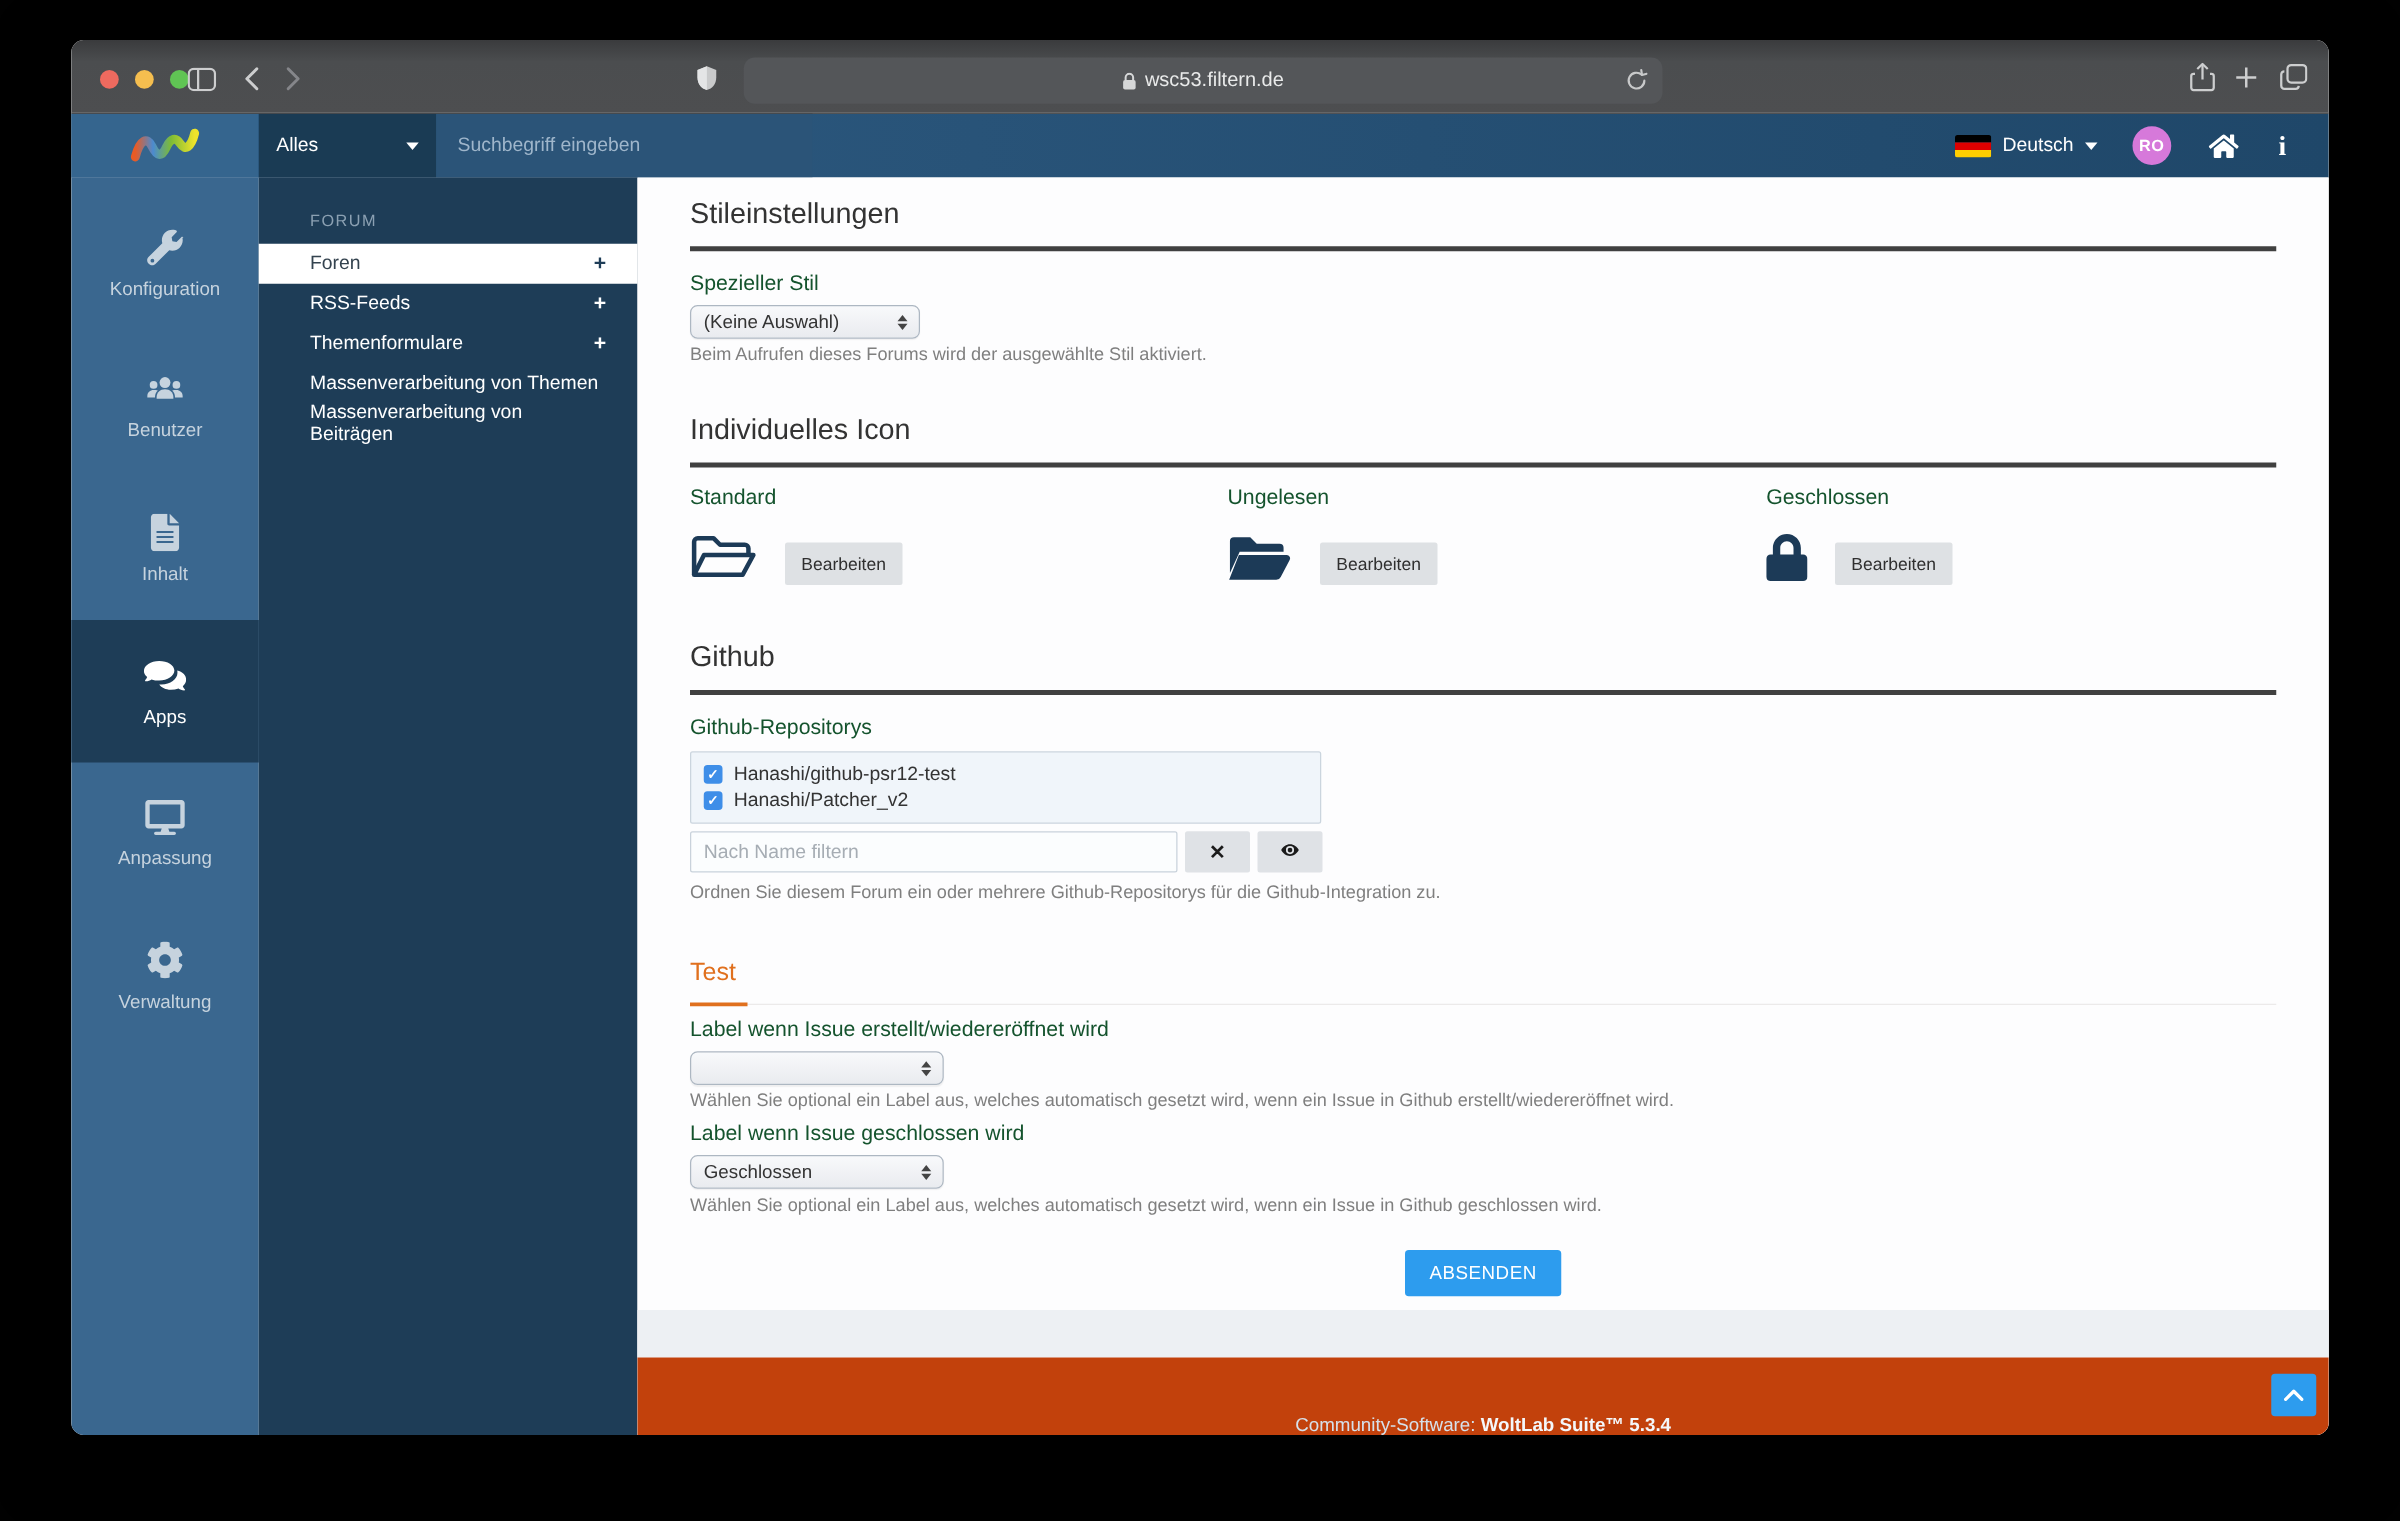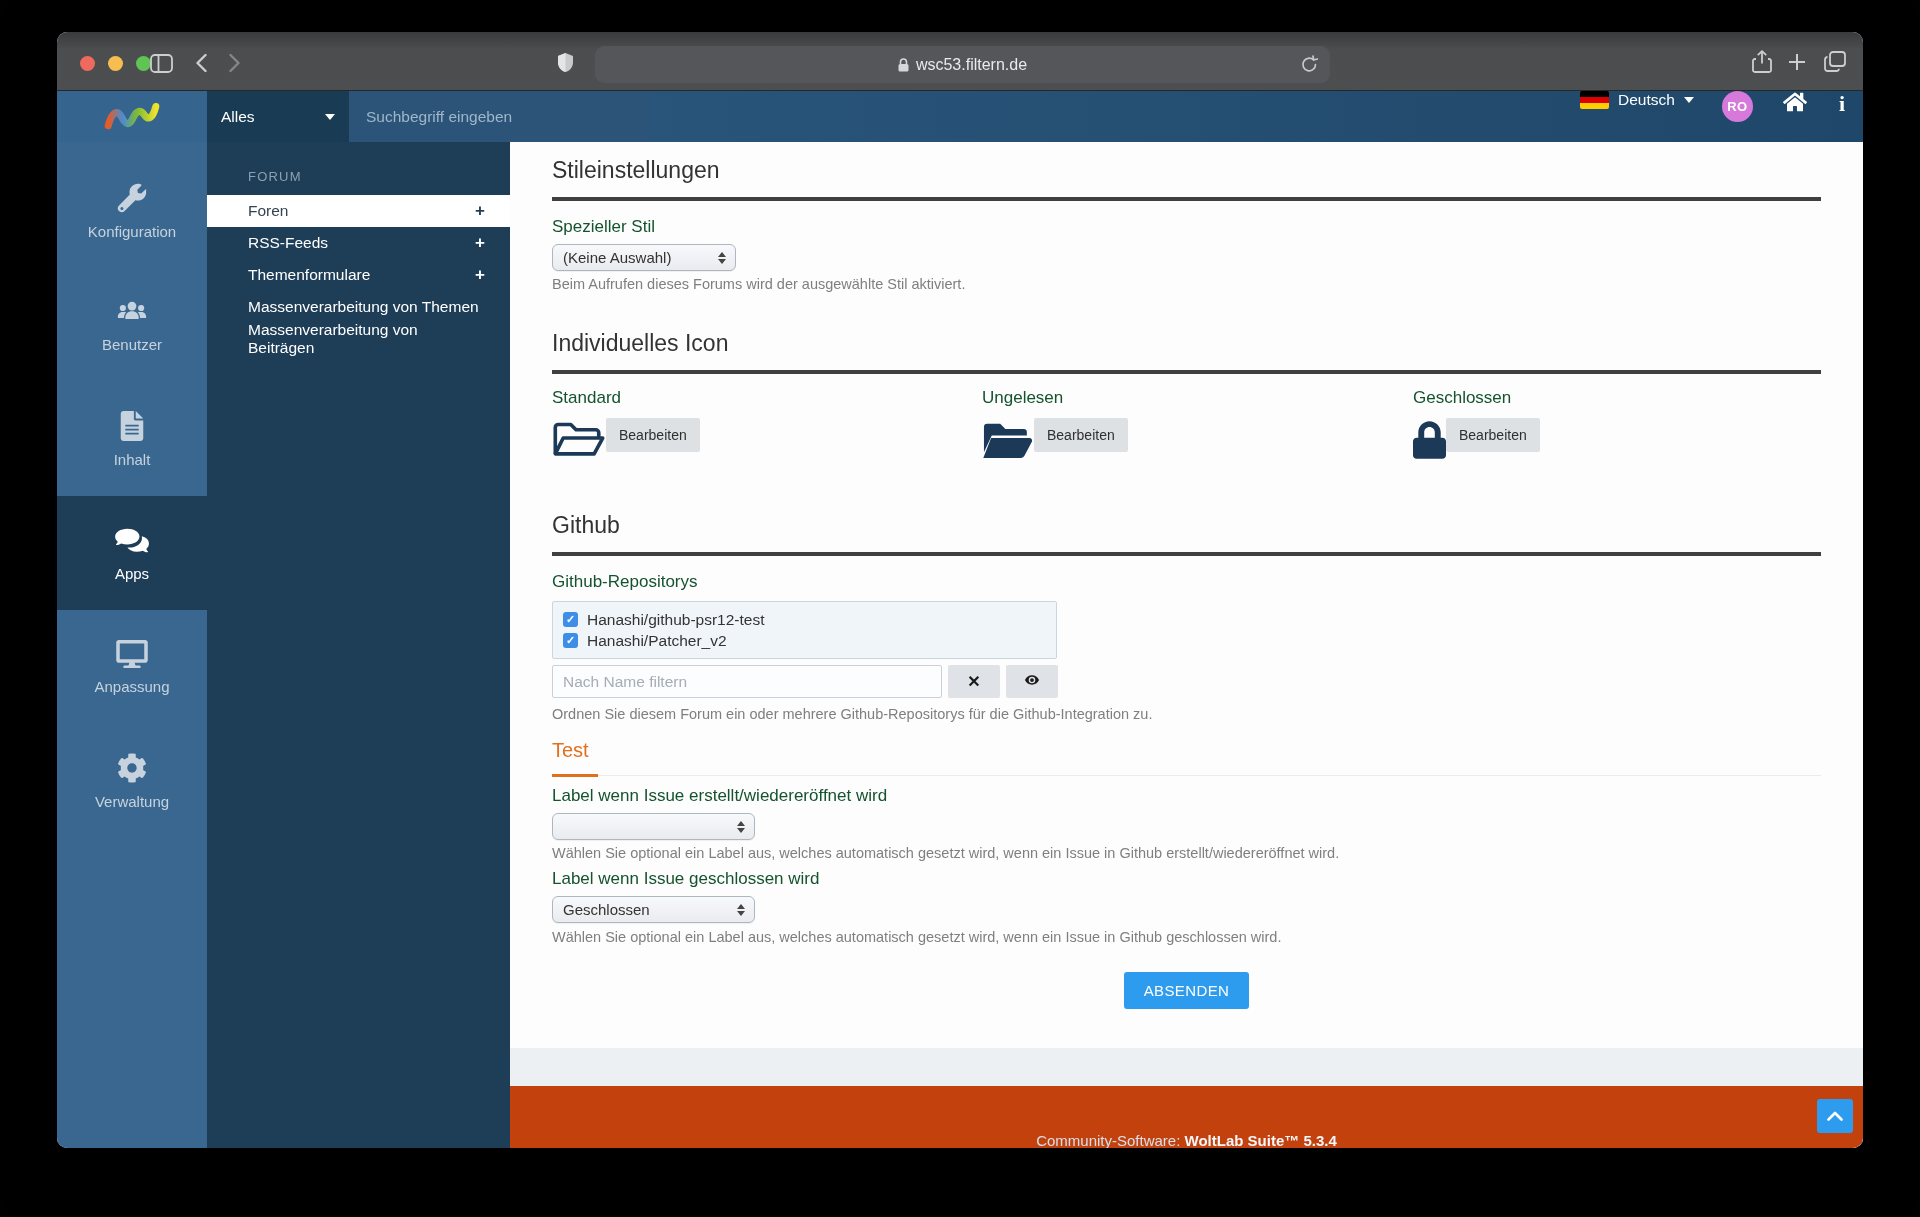--- a/index.html
+++ b/index.html
@@ -22,21 +22,21 @@
   
   .appheader{height:51px;display:flex;align-items:stretch;background:linear-gradient(to right,#2e5b82,#1f4769);}
   .hlogo{width:150px;background:#35658e;display:flex;align-items:center;justify-content:center;}
   .hscope{width:142px;background:#1a3b54;display:flex;align-items:center;color:#fff;font-size:15.5px;
     padding:0 14px;box-sizing:border-box;justify-content:space-between;}
   .hsearch{width:301px;background:#2b5478;display:flex;align-items:center;}
   .hsearch input{background:transparent;border:none;outline:none;color:#cfdce8;font-size:15.5px;
     padding:0 0 0 17px;width:100%;font-family:"Liberation Sans",sans-serif;}
   .hsearch input::placeholder{color:#9fb6cb;}
   .hspacer{flex:1;}
-  .hright{display:flex;align-items:flex-start;gap:0;padding-right:10px;}
+  .hright{display:flex;align-items:center;gap:0;padding-right:26px;}
   .lang{display:flex;align-items:center;gap:9px;color:#fff;font-size:15.5px;margin-right:28px;}
   .flag{width:29px;height:18px;border-radius:2px;overflow:hidden;display:flex;flex-direction:column;}
   .flag i{flex:1;} .flag i:nth-child(1){background:#000;} .flag i:nth-child(2){background:#d00;} .flag i:nth-child(3){background:#ffce00;}
   .caret{width:0;height:0;border-left:5px solid transparent;border-right:5px solid transparent;border-top:6px solid #fff;}
   .avatar{width:31px;height:31px;border-radius:50%;background:#d679da;color:#fff;font-size:13px;font-weight:bold;
     display:flex;align-items:center;justify-content:center;letter-spacing:.5px;margin-right:30px;}
   .hic{color:#fff;display:flex;align-items:center;justify-content:center;margin-right:32px;}
   .hic:last-child{margin-right:8px;}
   .info-i{font-weight:bold;font-size:22px;font-family:"Liberation Serif",serif;color:#fff;}
   
@@ -52,37 +52,37 @@
   .subitem{height:32px;display:flex;align-items:center;justify-content:space-between;
     padding:0 25px 0 41px;color:#fff;font-size:15.5px;}
   .subitem .plus{font-weight:bold;font-size:17px;}
   .subitem.active{background:#fff;color:#34434f;}
   .subitem.active .plus{color:#1e3d57;}
   
   .contentcol{flex:1;display:flex;flex-direction:column;background:#fdfdfe;}
   .content{height:906px;box-sizing:border-box;padding:0 42px;overflow:hidden;}
   .sectitle{font-size:23px;font-weight:400;color:#333;margin:0;padding-bottom:13px;border-bottom:4px solid #404040;}
   .st1{margin-top:15px;} .st2{margin-top:37px;} .st3{margin-top:44px;}
-  .sectitle.test{color:#e0701e;font-size:20px;margin-top:16px;position:relative;border-bottom:1px solid #eceaea;}
+  .sectitle.test{color:#e0701e;font-size:20px;margin-top:44px;position:relative;border-bottom:1px solid #eceaea;}
   .sectitle.test::after{content:"";position:absolute;left:0;bottom:-2px;width:46px;height:3px;background:#e0701e;}
   .flabel{color:#14532d;font-size:17px;margin-top:16px;}
   .flabel.tight{margin-top:10px;}
   .helper{color:#7f7f7f;font-size:14.5px;margin-top:5px;line-height:17px;}
   .macselect{display:inline-flex;align-items:center;justify-content:space-between;box-sizing:border-box;
     height:27px;min-width:184px;border:1px solid #adb7c2;border-radius:6px;margin-top:7px;
     background:linear-gradient(#f8f9fb,#e9ebef);padding:0 9px 0 10px;font-size:15px;color:#333;
     box-shadow:0 1px 1px rgba(0,0,0,.06);}
   .macselect.w200{min-width:203px;}
   .steppers{display:flex;flex-direction:column;gap:2px;margin-left:12px;}
   .steppers i{width:0;height:0;border-left:4px solid transparent;border-right:4px solid transparent;display:block;}
   .steppers .up{border-bottom:5px solid #444;}
   .steppers .dn{border-top:5px solid #444;}
   .icon-grid{display:grid;grid-template-columns:430px 431px auto;margin-top:14px;}
   .icol .flabel{margin-top:0;}
-  .icol-row{display:flex;align-items:flex-start;margin-top:10px;height:50px;}
+  .icol-row{display:flex;align-items:flex-end;gap:22px;margin-top:10px;height:50px;}
   .icol-row .bigicon{color:#1c3a57;display:flex;}
   .btn-gray{background:#dee1e4;border:none;color:#2f2f2f;font-size:14px;padding:9px 13px;border-radius:2px;
     font-family:"Liberation Sans",sans-serif;}
   .repobox{margin-top:9px;width:505px;box-sizing:border-box;background:#f0f5fa;border:1px solid #cbd5de;
     border-radius:2px;padding:7px 10px;}
   .reporow{display:flex;align-items:center;gap:9px;height:21px;font-size:15.5px;color:#333;}
   .cbox{width:15px;height:15px;border-radius:3px;background:#3e8ee8;color:#fff;font-size:11px;font-weight:bold;
     display:flex;align-items:center;justify-content:center;}
   .cbox::before{content:"\2713";}
   .filterrow{display:flex;gap:6px;margin-top:6px;}

